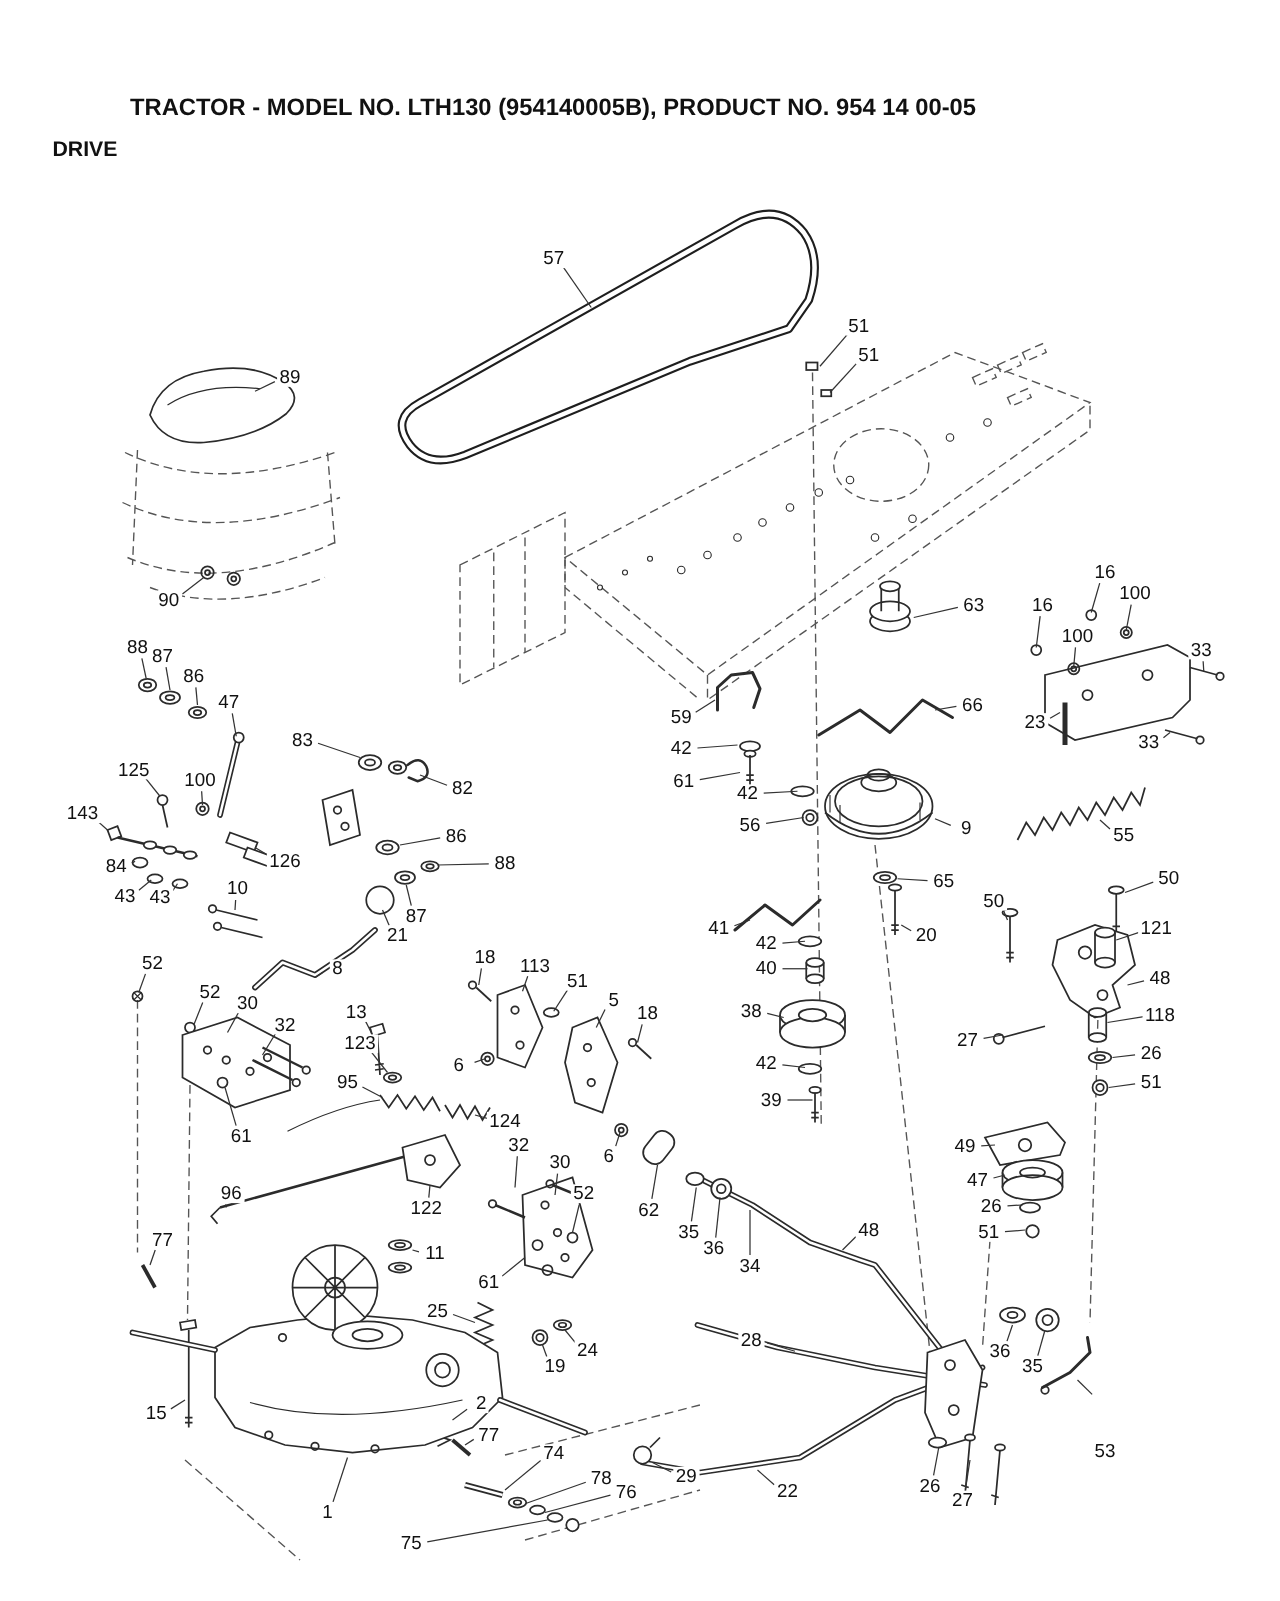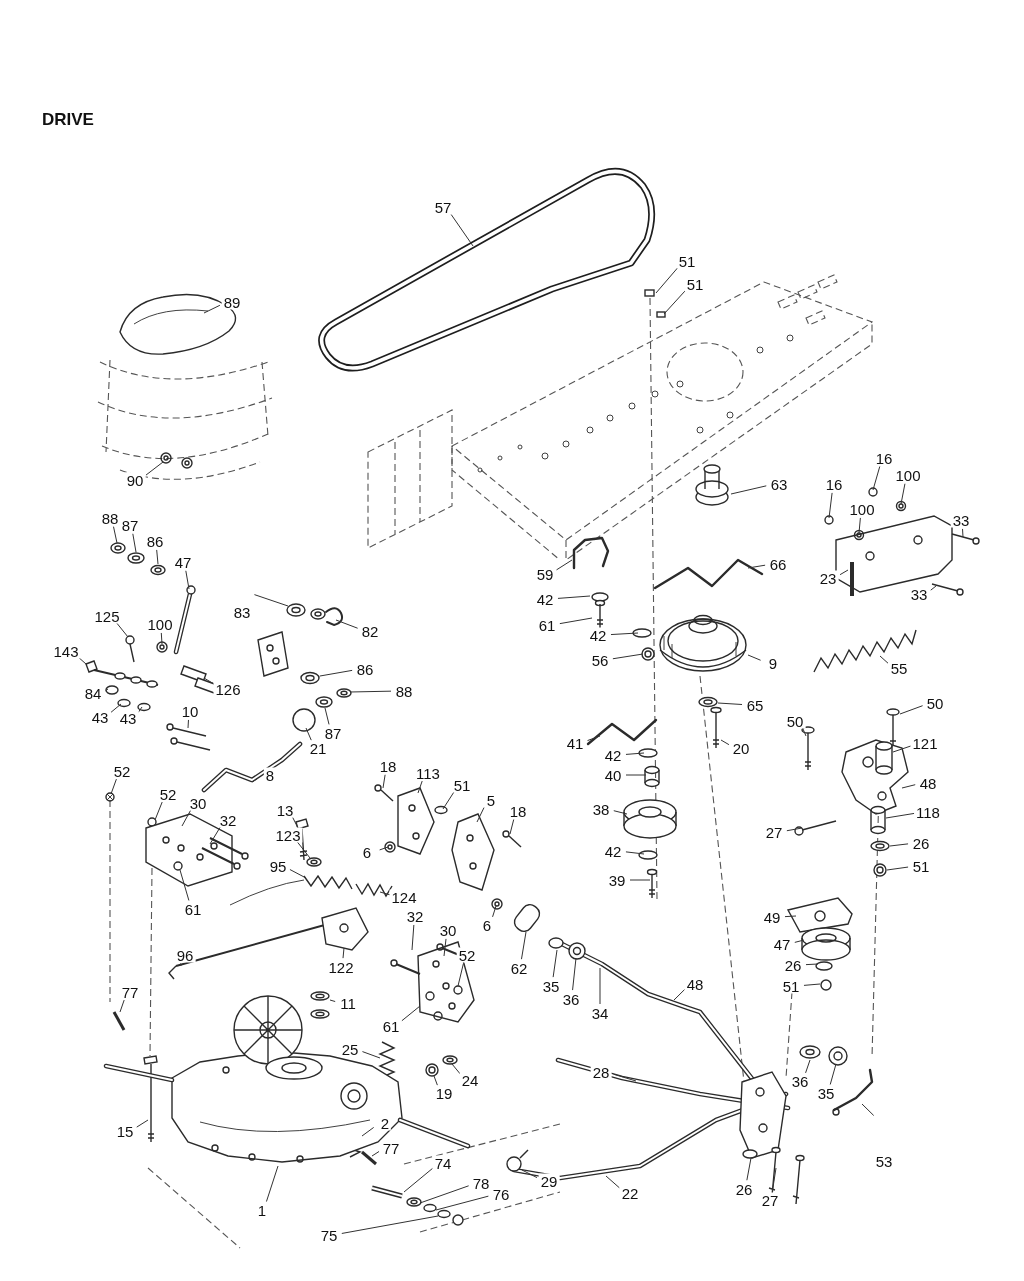--- a/index.html
+++ b/index.html
@@ -12,20 +12,21 @@
   svg.leaders line { stroke:#333; stroke-width:1; }
   #callout-layer { position:absolute; top:0; left:0; width:100%; height:100%; pointer-events:none; }
   .callout { position:absolute; transform:translate(-50%,-50%); font-size:15px; line-height:1;
              color:#111; background:#fff; padding:0 2px; white-space:nowrap; }
 </style>
 </head>
 <body>
 
 <div class="page">
 
+  <div class="hdr-subtitle">TRACTOR - MODEL NO. LTH130 (954140005B), PRODUCT NO. 954 14 00-05</div>
   <div class="hdr-section">DRIVE</div>
 
   <svg class="art" width="1024" height="1281" viewBox="0 0 1024 1281">
 
     <g fill="none" stroke="#555" stroke-width="1.1" stroke-dasharray="7 4">
       <path d="M452,446 L764,282 L872,322 L566,540 Z"></path>
       <path d="M566,540 L566,560 L872,344 L872,322"></path>
       <path d="M452,446 L452,470 L560,560"></path>
       <path d="M368,452 L452,410 L452,506 L368,548 Z"></path>
       <path d="M395,442 L395,534 M420,430 L420,522"></path>
@@ -574,21 +575,21 @@
       <span class="callout" style="left: 884px; top: 458px;">16</span>
       <span class="callout" style="left: 908px; top: 475px;">100</span>
       <span class="callout" style="left: 834px; top: 484px;">16</span>
       <span class="callout" style="left: 779px; top: 484px;">63</span>
       <span class="callout" style="left: 862px; top: 509px;">100</span>
       <span class="callout" style="left: 961px; top: 520px;">33</span>
       <span class="callout" style="left: 110px; top: 518px;">88</span>
       <span class="callout" style="left: 130px; top: 525px;">87</span>
       <span class="callout" style="left: 155px; top: 541px;">86</span>
       <span class="callout" style="left: 183px; top: 562px;">47</span>
-      <span class="callout" style="left: 242px; top: 592px; margin-top: 20px;">83</span>
+      <span class="callout" style="left: 242px; top: 592px;">83</span>
       <span class="callout" style="left: 545px; top: 574px;">59</span>
       <span class="callout" style="left: 545px; top: 599px;">42</span>
       <span class="callout" style="left: 778px; top: 564px;">66</span>
       <span class="callout" style="left: 828px; top: 578px;">23</span>
       <span class="callout" style="left: 919px; top: 594px;">33</span>
       <span class="callout" style="left: 547px; top: 625px;">61</span>
       <span class="callout" style="left: 370px; top: 631px;">82</span>
       <span class="callout" style="left: 598px; top: 635px;">42</span>
       <span class="callout" style="left: 107px; top: 616px;">125</span>
       <span class="callout" style="left: 160px; top: 624px;">100</span>

